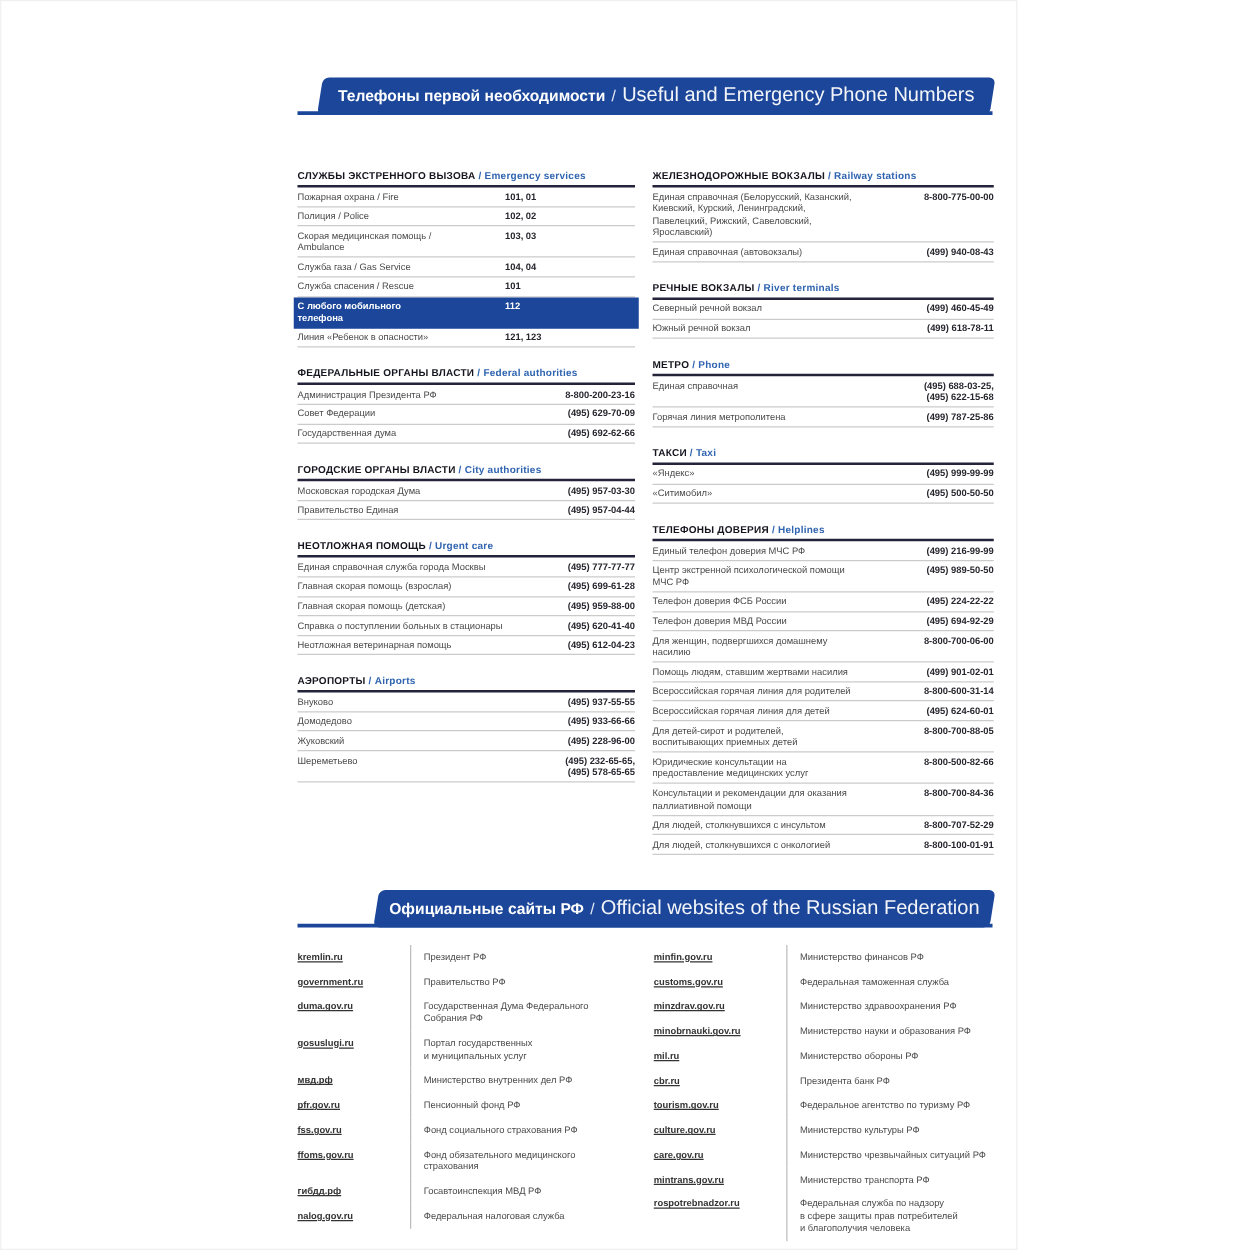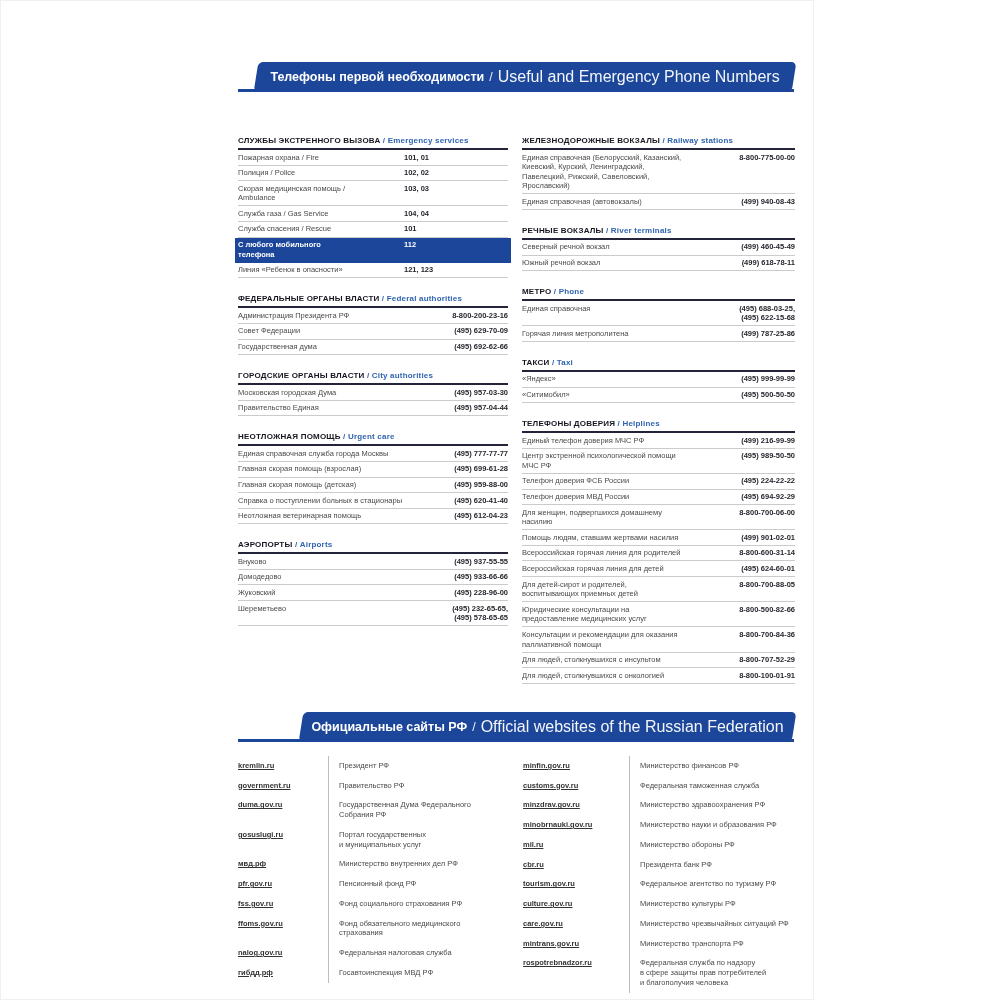--- a/index.html
+++ b/index.html
@@ -312,26 +312,26 @@
           </div>
           <div class="srow">
             <div class="sdomain">fss.gov.ru</div>
             <div class="sdesc">Фонд социального страхования РФ</div>
           </div>
           <div class="srow">
             <div class="sdomain">ffoms.gov.ru</div>
             <div class="sdesc">Фонд обязательного медицинского страхования</div>
           </div>
           <div class="srow">
+            <div class="sdomain">гибдд.рф</div>
+            <div class="sdesc">Госавтоинспекция МВД РФ</div>
+          </div>
+          <div class="srow">
             <div class="sdomain">nalog.gov.ru</div>
             <div class="sdesc">Федеральная налоговая служба</div>
-          </div>
-          <div class="srow">
-            <div class="sdomain">гибдд.рф</div>
-            <div class="sdesc">Госавтоинспекция МВД РФ</div>
           </div>
         </div>
       <div class="site-list right" id="sites-right">
           <div class="srow">
             <div class="sdomain">minfin.gov.ru</div>
             <div class="sdesc">Министерство финансов РФ</div>
           </div>
           <div class="srow">
             <div class="sdomain">customs.gov.ru</div>
             <div class="sdesc">Федеральная таможенная служба</div>

